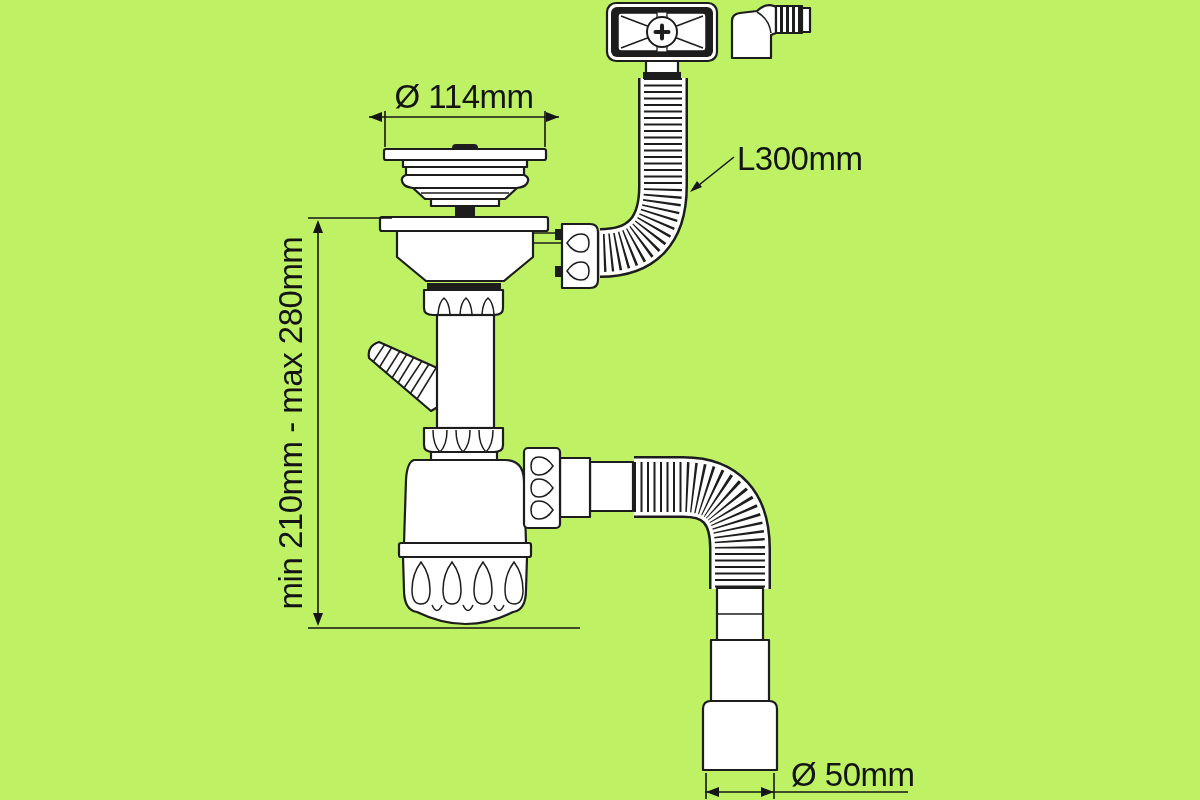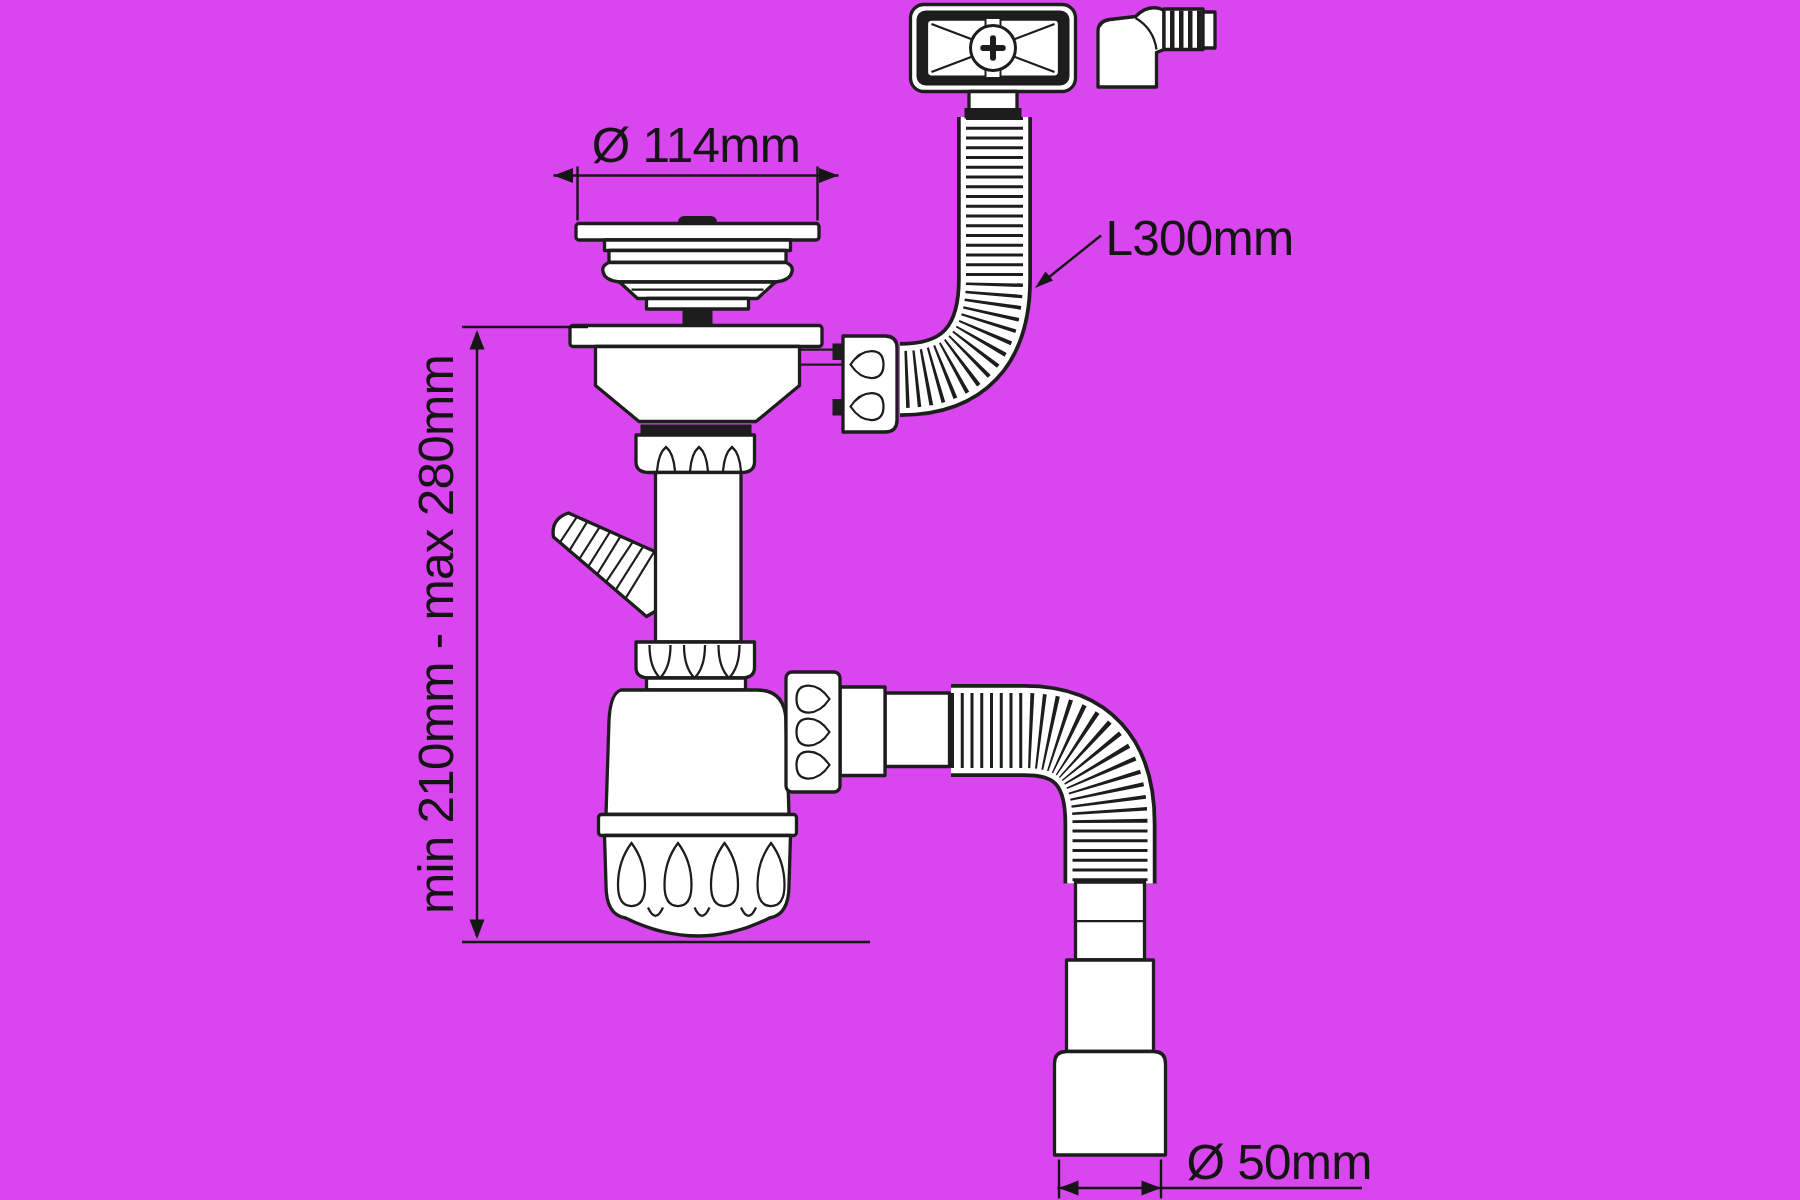--- a/index.html
+++ b/index.html
@@ -1,16 +1,16 @@
 <!DOCTYPE html>
 <html><head>
 <meta charset="utf-8">
 <style>
   html,body{margin:0;padding:0;background:#ffffff;}
-  .canvas{width:1200px;height:800px;background:#d946ef;position:relative;overflow:hidden;}
+  .canvas{width:1200px;height:800px;background:#bef264;position:relative;overflow:hidden;}
   svg{display:block;}
   svg text{font-family:"Liberation Sans", sans-serif;font-size:33px;fill:#141414;letter-spacing:-0.5px;}
   .ol{fill:#ffffff;stroke:#1d1d1d;stroke-width:2.2;stroke-linejoin:round;}
   .thin{fill:none;stroke:#1d1d1d;stroke-width:1.5;}
   .dk{fill:#1d1d1d;stroke:none;}
   .dim{fill:none;stroke:#161616;stroke-width:1.6;}
   .arr{fill:#161616;stroke:none;}
   .hoseO{fill:none;stroke:#1d1d1d;stroke-linecap:butt;}
   .hoseW{fill:none;stroke:#ffffff;stroke-linecap:butt;}
   .hoseR{fill:none;stroke:#1d1d1d;stroke-linecap:butt;}

